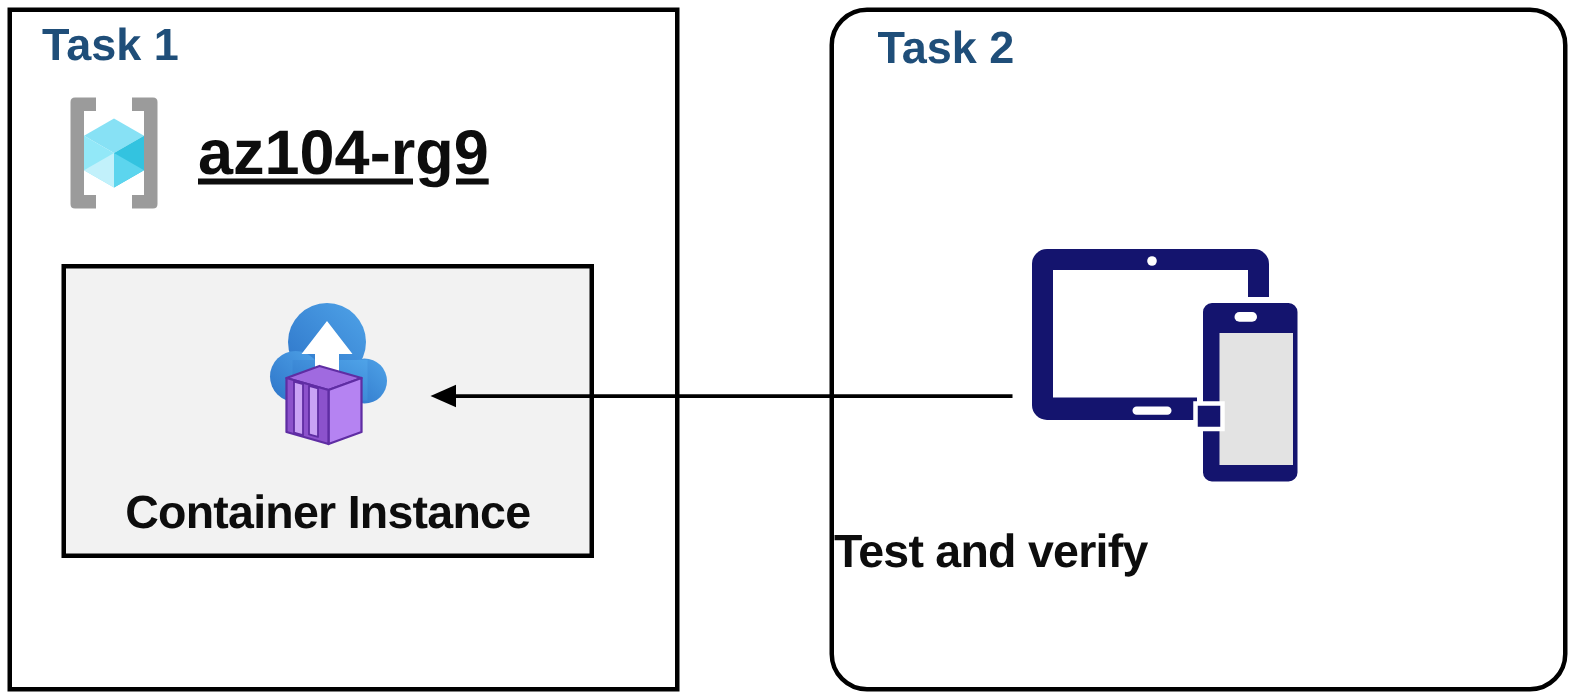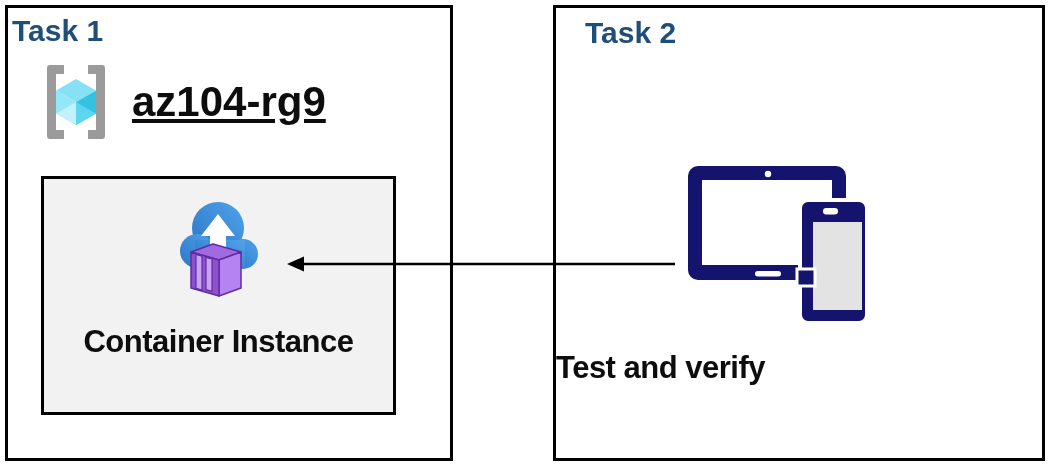--- a/index.html
+++ b/index.html
@@ -5,35 +5,35 @@
   html,body{margin:0;padding:0;background:#ffffff;}
   #canvas{
     position:relative;width:1049px;height:465px;background:#ffffff;overflow:hidden;
     font-family:"Liberation Sans",sans-serif;
   }
   .task-box{
     position:absolute;box-sizing:border-box;background:#ffffff;
     border:3px solid var(--c-border);
   }
   #task1-box{left:5px;top:5px;width:448px;height:456px;}
-  #task2-box{left:553px;top:5px;width:492px;height:456px;}
+  #task2-box{left:553px;top:5px;width:492px;height:456px;border-radius:25px;}
   .task-title{
     position:absolute;font-size:30px;font-weight:700;color:var(--c-title);
     white-space:nowrap;letter-spacing:0px;
   }
-  #task1-title{left:4px;top:6px;}
+  #task1-title{left:20px;top:6px;}
   #task2-title{left:29px;top:8px;}
   .rg-row{
     position:absolute;left:28px;top:52px;display:flex;align-items:center;gap:16px;
   }
   .rg-name{
     font-size:42px;font-weight:700;color:var(--c-text);white-space:nowrap;text-decoration:underline;
   }
   #ci-box{
-    position:absolute;left:33px;top:168px;width:355px;height:239px;box-sizing:border-box;
+    position:absolute;left:33px;top:168px;width:355px;height:196px;box-sizing:border-box;
     background:var(--c-ci-box-bg);border:3px solid var(--c-border);
   }
   #ci-icon{display:block;margin:17px auto 0 auto;}
   #ci-label{
     margin-top:24px;text-align:center;font-size:31px;font-weight:700;
     color:var(--c-text);letter-spacing:-0.5px;white-space:nowrap;
   }
   #devices-icon{position:absolute;left:130px;top:156px;}
   #test-label{
     position:absolute;left:0;top:342px;width:100%;text-align:left;

